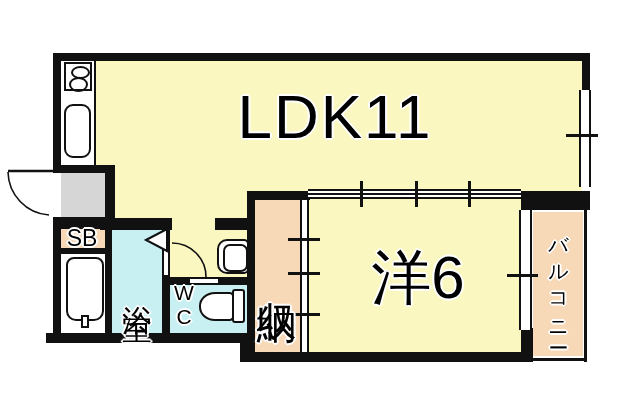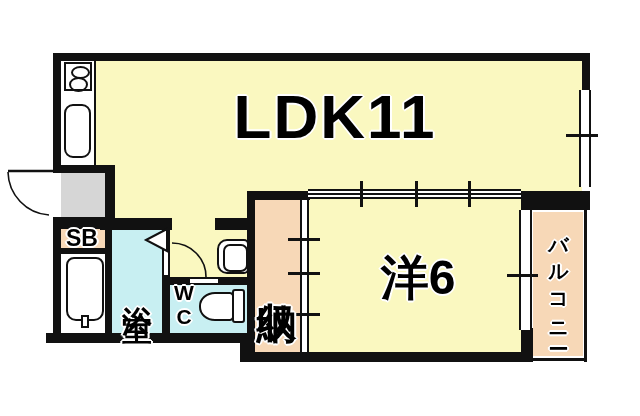--- a/index.html
+++ b/index.html
@@ -8,21 +8,21 @@
   .room,.wall,.band,.tick,.fix{position:absolute;box-sizing:border-box;}
   .wall{background:var(--wall,#111);}
   .room-yellow{background:var(--room_yellow,#faf8c0);}
   .room-cyan{background:var(--room_cyan,#c8eff2);}
   .room-peach{background:var(--room_peach,#f7d8b7);}
   .room-gray{background:var(--room_gray,#d6d6d6);}
   .room-white{background:#fff;}
   .band{background:#fff;}
   .tick{background:var(--wall,#111);}
   .fix{background:#fff;border:2px solid var(--wall,#111);}
-  .lbl{position:absolute;font-weight:bold;color:#000;line-height:1;white-space:nowrap;
+  .lbl{position:absolute;font-weight:normal;color:#000;line-height:1;white-space:nowrap;
        transform:translate(-50%,-50%);z-index:6;
        text-shadow:2px 0 0 #fff,-2px 0 0 #fff,0 2px 0 #fff,0 -2px 0 #fff,
                    1px 1px 0 #fff,-1px -1px 0 #fff,1px -1px 0 #fff,-1px 1px 0 #fff;}
   .vert{writing-mode:vertical-rl;text-orientation:upright;}
   svg.overlay{position:absolute;left:0;top:0;z-index:4;}
 </style>
 </head>
 <body>
 
 <div class="stage">
@@ -99,19 +99,19 @@
   <div class="fix" style="left:232px;top:289px;width:13px;height:34px;border-radius:3px;z-index:5;"></div>
 
   <svg class="overlay" width="640" height="416" viewBox="0 0 640 416">
     <path d="M 8 171 L 53 171" stroke="#111" stroke-width="2.5" fill="none"></path>
     <path d="M 8 172 A 44 44 0 0 0 49 215" stroke="#111" stroke-width="1.6" fill="none"></path>
     <path d="M 172 243 A 34 34 0 0 1 206 277" stroke="#111" stroke-width="1.6" fill="none"></path>
     <path d="M 146 240 L 167 229 L 167 251 Z" fill="#ffffff" stroke="#111" stroke-width="2"></path>
   </svg>
 
   <div class="lbl" style="left:335px;top:117px;font-size:62px;letter-spacing:2px;">LDK11</div>
-  <div class="lbl" style="left:418px;top:278px;font-size:48px;">洋6</div>
+  <div class="lbl" style="left:418px;top:278px;font-size:60px;">洋6</div>
   <div class="lbl" style="left:82px;top:238px;font-size:23px;">SB</div>
   <div class="lbl vert" style="left:137px;top:288px;font-size:30px;letter-spacing:6px;">浴室</div>
   <div class="lbl vert" style="left:184px;top:305px;font-size:21px;letter-spacing:1px;">WC</div>
   <div class="lbl vert" style="left:277px;top:273px;font-size:40px;letter-spacing:3px;">収納</div>
   <div class="lbl vert" style="left:559px;top:283px;font-size:20px;letter-spacing:6px;">バルコニー</div>
 </div>
 
 </body></html>

